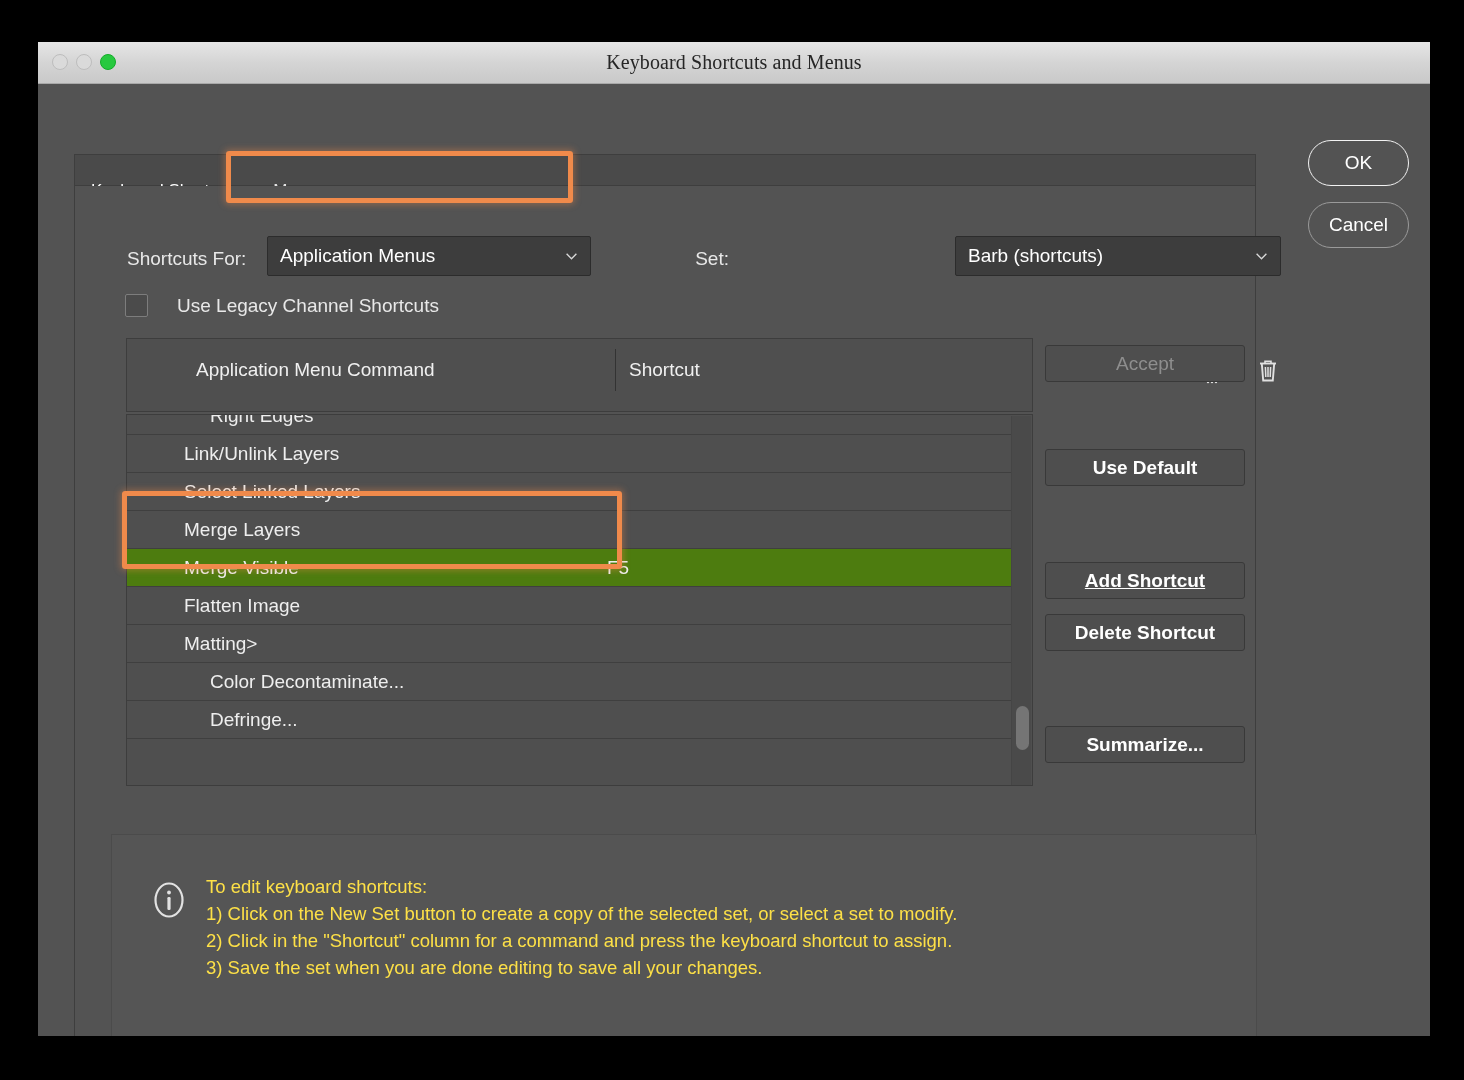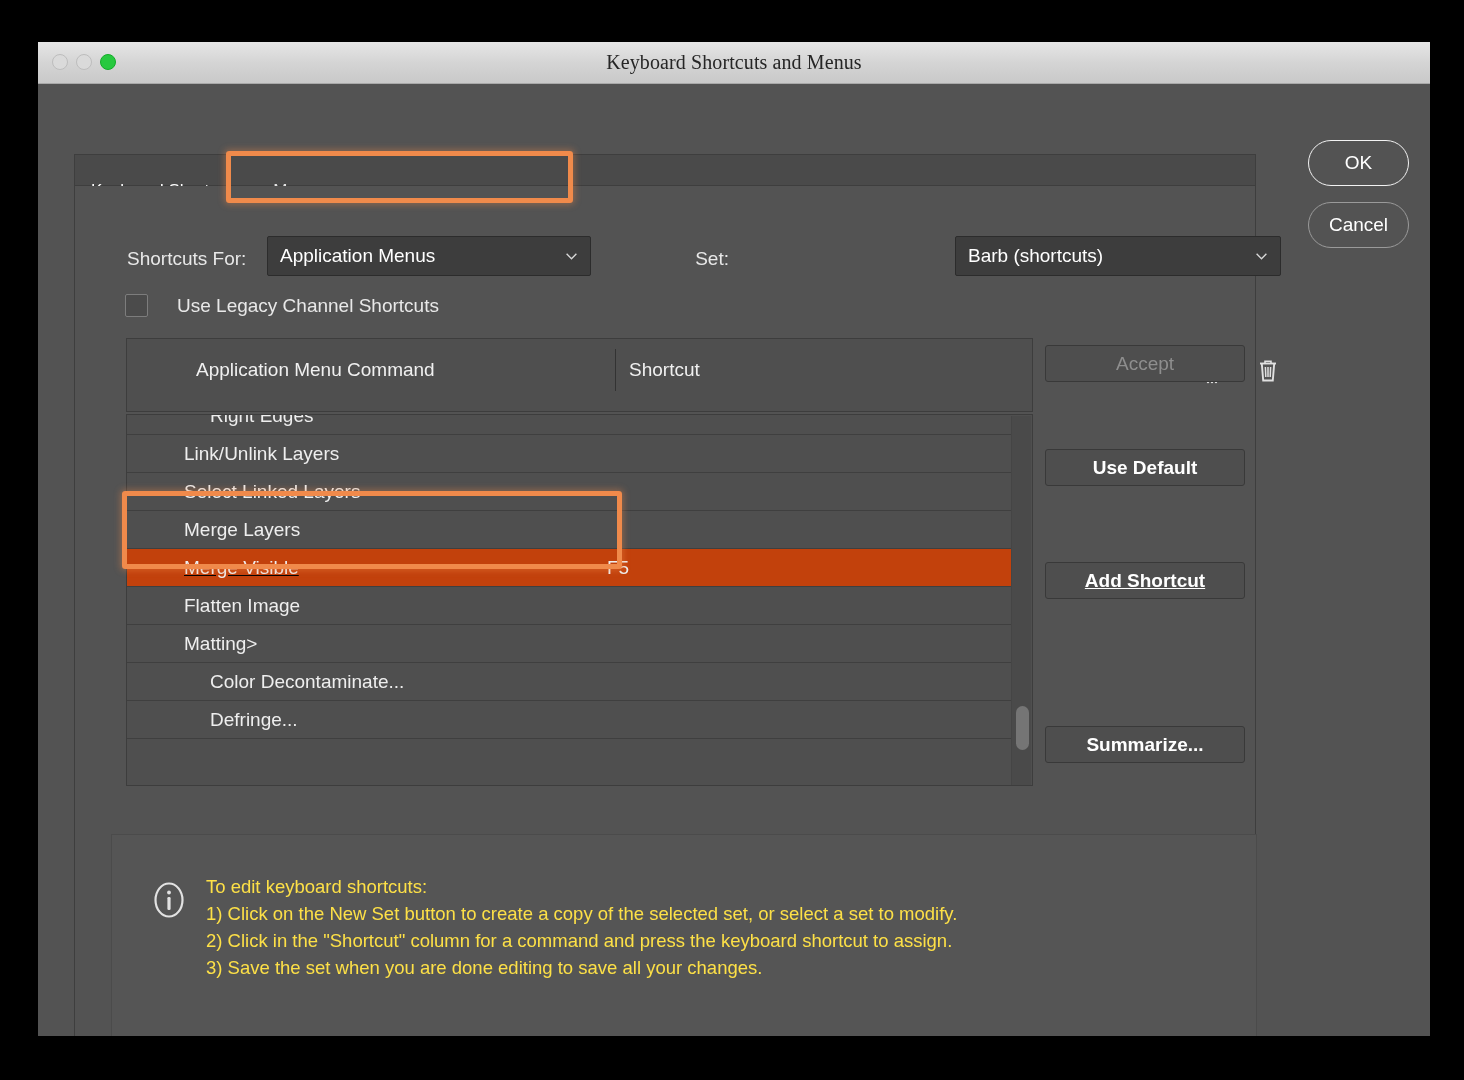--- a/index.html
+++ b/index.html
@@ -255,22 +255,21 @@
   .row {
     position: relative;
     height: 38px;
     border-bottom: 1px solid #3f3f3f;
     display: flex;
     align-items: center;
     box-sizing: border-box;
     background: #4f4f4f;
   }
   .row.selected {
-    background: #c2410c;
-    text-decoration: underline;
+    background: #4d7c0f;
   }
   .row .cmd {
     font-size: 19px;
     color: #eeeeee;
     white-space: nowrap;
   }
   .row .sc {
     position: absolute;
     left: 480px;
     font-size: 19px;
@@ -522,20 +521,21 @@
               </div>
             </div>
           <div class="scrollbar-track">
             <div class="scrollbar-thumb"></div>
           </div>
         </div>
 
         <div class="side-btn disabled" id="btn-accept">Accept</div>
         <div class="side-btn" id="btn-default">Use Default</div>
         <div class="side-btn" id="btn-add">Add Shortcut</div>
+        <div class="side-btn" id="btn-delete">Delete Shortcut</div>
         <div class="side-btn" id="btn-summar">Summarize...</div>
 
         <div class="info-box">
           <svg class="info-icon" viewBox="0 0 38 38">
             <ellipse cx="19" cy="19" rx="13.5" ry="16.5" fill="none" stroke="#e2e2e2" stroke-width="2.2"></ellipse>
             <circle cx="19" cy="11.5" r="1.9" fill="#e2e2e2"></circle>
             <rect x="17.4" y="16" width="3.2" height="13" rx="1.2" fill="#e2e2e2"></rect>
           </svg>
           <div class="info-text" id="info-text">
               <div>To edit keyboard shortcuts:</div>

